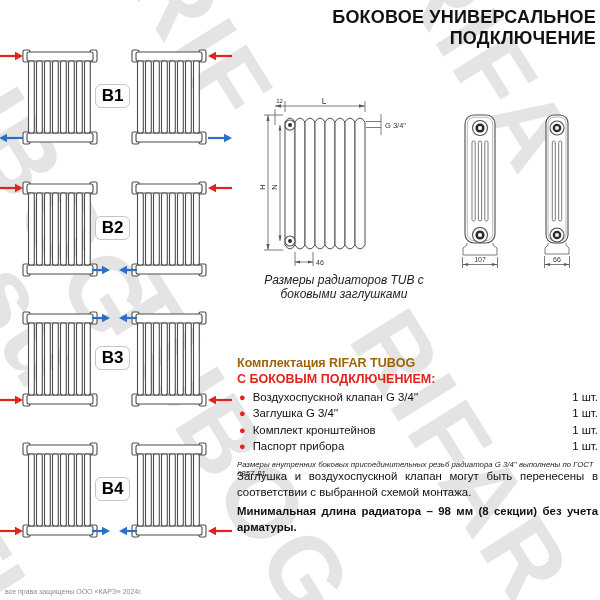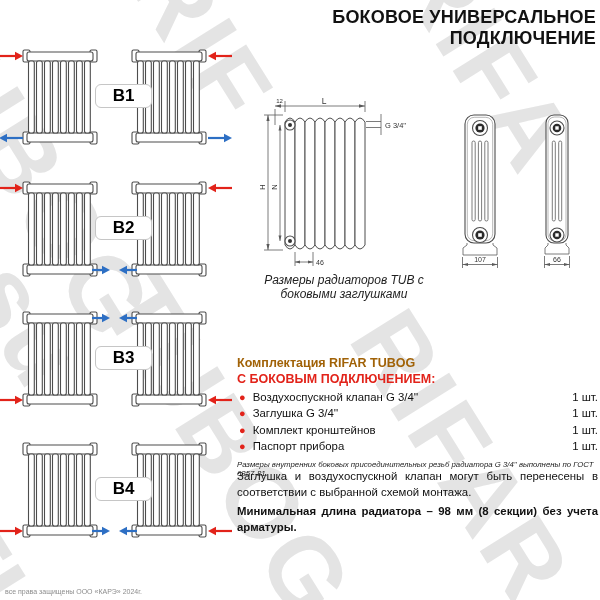--- a/index.html
+++ b/index.html
@@ -13,21 +13,21 @@
     color:var(--wm,#e4e4e4);transform:rotate(58deg);transform-origin:left top;white-space:nowrap;
   }
   #content{position:absolute;inset:0;z-index:1;}
   .title{
     position:absolute;top:7px;right:4px;text-align:right;font-weight:bold;
     font-size:18px;line-height:1.14;color:#121212;letter-spacing:.2px;
   }
   .scheme{position:absolute;left:2px;width:234px;height:104px;}
   #b1{top:45px}#b2{top:177px}#b3{top:307px}#b4{top:438px}
   .scheme .lbl{
-    position:absolute;left:93px;top:39px;width:57px;height:24px;background:#fff;
+    position:absolute;left:93px;top:39px;width:35px;height:24px;background:#fff;
     border:1.6px solid #c6c6c6;border-radius:6px;display:flex;align-items:center;
     justify-content:center;font-weight:bold;font-size:17px;color:#000;box-sizing:border-box;
   }
   .rl{fill:#fff;stroke:#4d4d4d;stroke-width:1.1;}
   .sec{fill:#fff;stroke:#4d4d4d;stroke-width:1;}
   .dl{stroke:#5a5a5a;stroke-width:.8;fill:none;}
   .dt{fill:#333;font-family:"Liberation Sans",sans-serif;}
   .ddraw{position:absolute;left:258px;top:95px;}
   .caption{
     position:absolute;left:258px;top:273px;width:172px;text-align:center;

